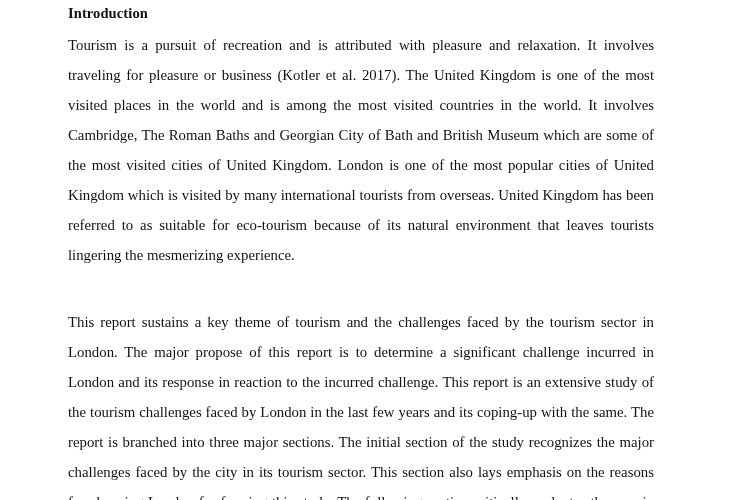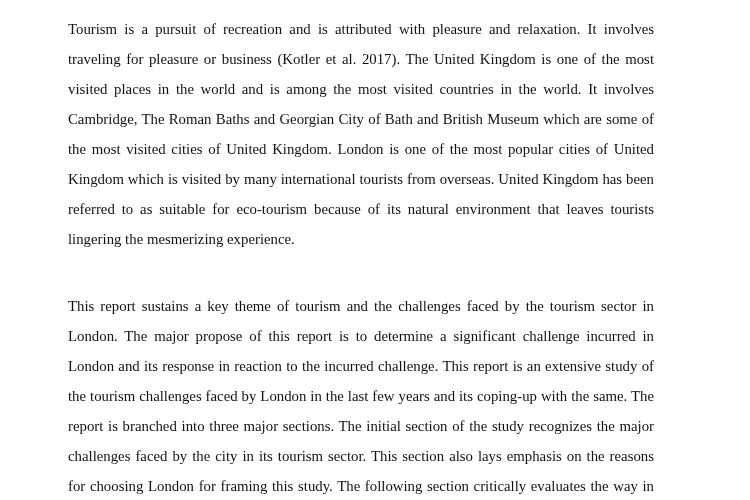--- a/index.html
+++ b/index.html
@@ -41,31 +41,32 @@
   .body-paragraph {
     font-size: 14.8px;
     line-height: 30px;
     text-align: justify;
     text-justify: inter-word;
     margin: 0;
     padding: 0;
     hyphens: none;
   }
   .para-first {
-    margin-top: 14px;
+    margin-top: 6px;
   }
   .para-gap {
     margin-top: 37px;
   }
 </style>
 </head>
 <body>
 
 <div class="page">
   <div class="content">
 
+    <h2 class="section-heading">Introduction</h2>
 
     <p class="body-paragraph para-first">Tourism is a pursuit of recreation and is attributed with pleasure and relaxation. It involves traveling for pleasure or business (Kotler et al. 2017). The United Kingdom is one of the most visited places in the world and is among the most visited countries in the world. It involves Cambridge, The Roman Baths and Georgian City of Bath and British Museum which are some of the most visited cities of United Kingdom. London is one of the most popular cities of United Kingdom which is visited by many international tourists from overseas. United Kingdom has been referred to as suitable for eco-tourism because of its natural environment that leaves tourists lingering the mesmerizing experience.</p>
 
     <p class="body-paragraph para-gap">This report sustains a key theme of tourism and the challenges faced by the tourism sector in London. The major propose of this report is to determine a significant challenge incurred in London and its response in reaction to the incurred challenge. This report is an extensive study of the tourism challenges faced by London in the last few years and its coping-up with the same. The report is branched into three major sections. The initial section of the study recognizes the major challenges faced by the city in its tourism sector. This section also lays emphasis on the reasons for choosing London for framing this study. The following section critically evaluates the way in which these challenges have been tackled by London’s tourism domain. The concluding section of the study highlights the key underpinnings of the study. This study provides the overall summary of the complete study.</p>
 
   </div>
 </div>
 
 </body></html>

